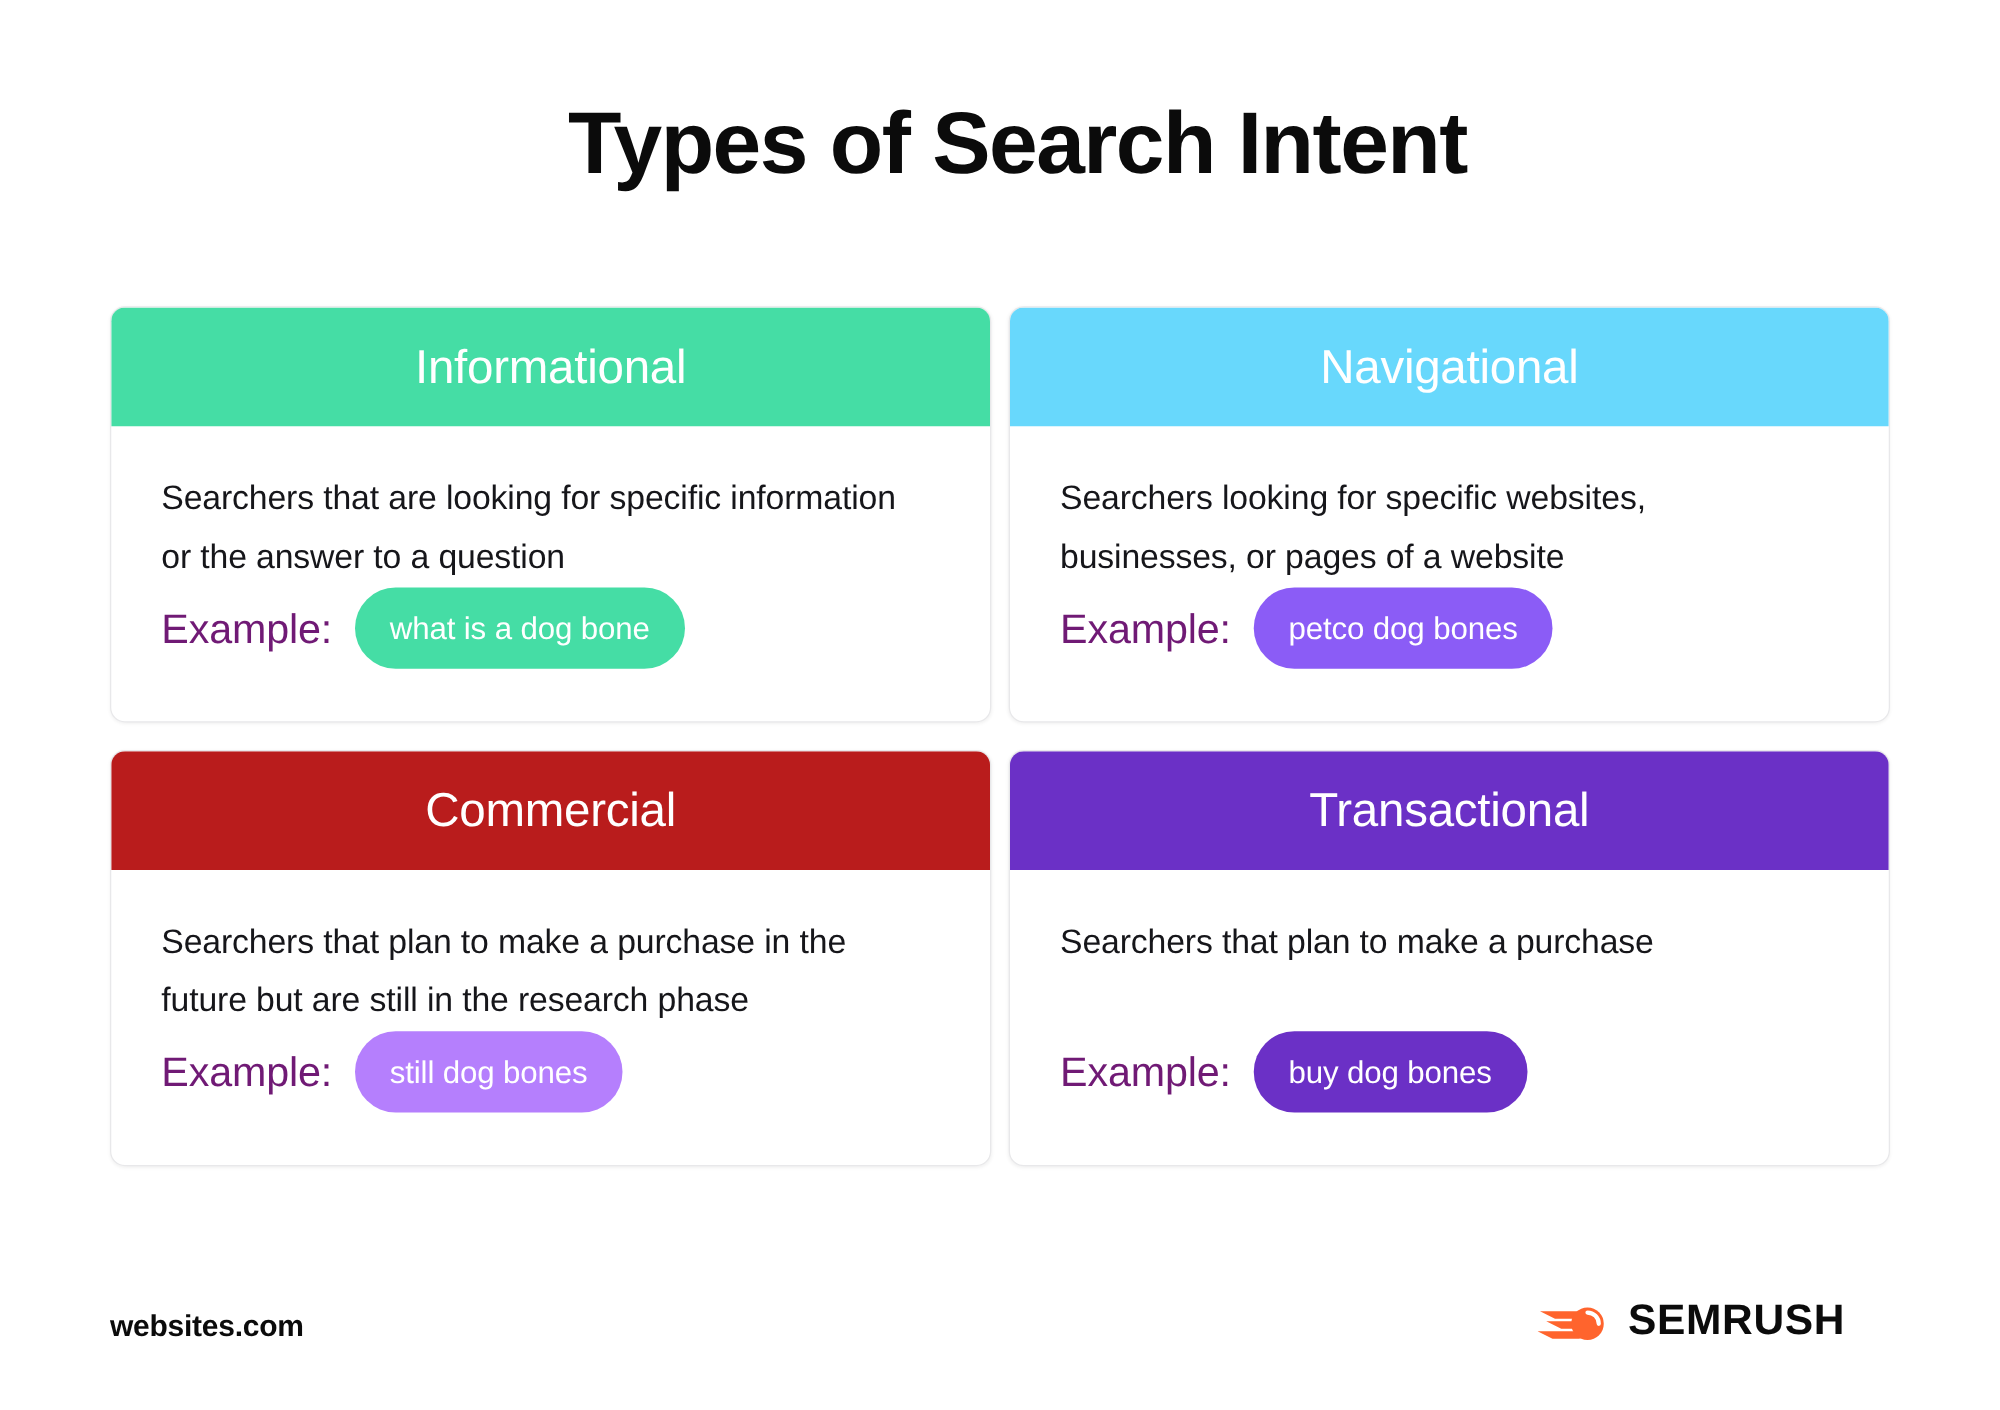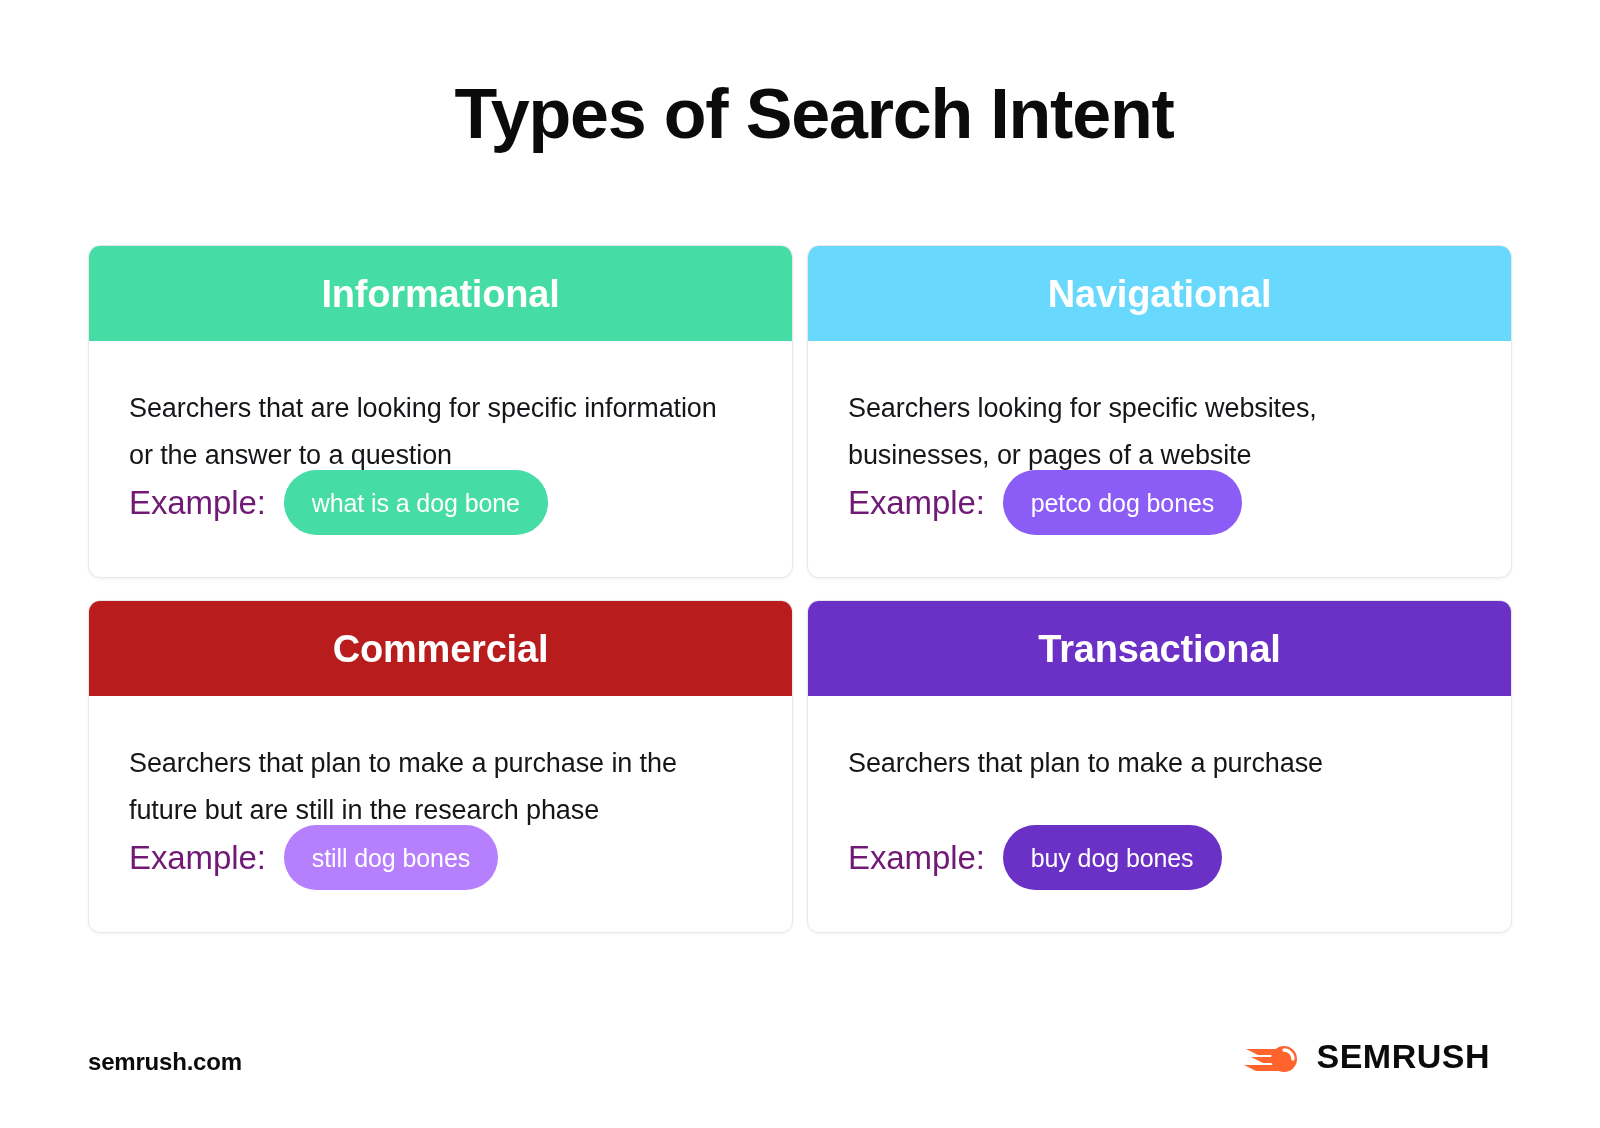--- a/index.html
+++ b/index.html
@@ -67,27 +67,27 @@
     min-height: 95px;
     display: flex;
     align-items: center;
     justify-content: center;
   }
 
   .card-header-title {
     color: #ffffff;
     font-size: 38px;
     line-height: 44px;
-    font-weight: 700;
+    font-weight: 400;
     letter-spacing: -0.2px;
   }
 
   .card-body {
     flex: 1 1 auto;
-    padding: 44px 40px 0 40px;
+    padding: 34px 40px 0 40px;
     box-sizing: border-box;
     position: relative;
   }
 
   .card-desc {
     font-size: 27px;
     line-height: 47px;
     color: #16161a;
     font-weight: 400;
     max-width: 600px;
@@ -139,21 +139,21 @@
     top: 40px;
     font-size: 24px;
     line-height: 28px;
     font-weight: 700;
     color: #0b0b0b;
     letter-spacing: -0.2px;
   }
 
   .brand {
     position: absolute;
-    right: 110px;
+    right: 124px;
     top: 28px;
     display: flex;
     align-items: center;
     gap: 14px;
     justify-content: space-between;
   }
 
   .brand-mark {
     width: 58px;
     height: 40px;
@@ -225,21 +225,21 @@
         <div class="example-row">
           <span class="example-label">Example:</span>
           <span class="pill" style="background: rgb(107, 48, 198);">buy dog bones</span>
         </div>
       </div>
     </div>
 
   </div>
 
   <div class="footer">
-    <div class="footer-site">semrush.com</div>
+    <div class="footer-site">websites.com</div>
 
     <div class="brand">
       <svg class="brand-mark" viewBox="0 0 58 40">
 
         <path d="M2 13 H36 A3 3 0 0 1 36 19 H14 Z" fill="#FF642D"></path>
         <path d="M7 21 H34 A3 3 0 0 1 34 27 H19 Z" fill="#FF642D"></path>
         <path d="M0 29 H33 A3 3 0 0 1 33 35 H12 Z" fill="#FF642D"></path>
 
         <circle cx="40" cy="23" r="13" fill="#FF642D"></circle>
 

